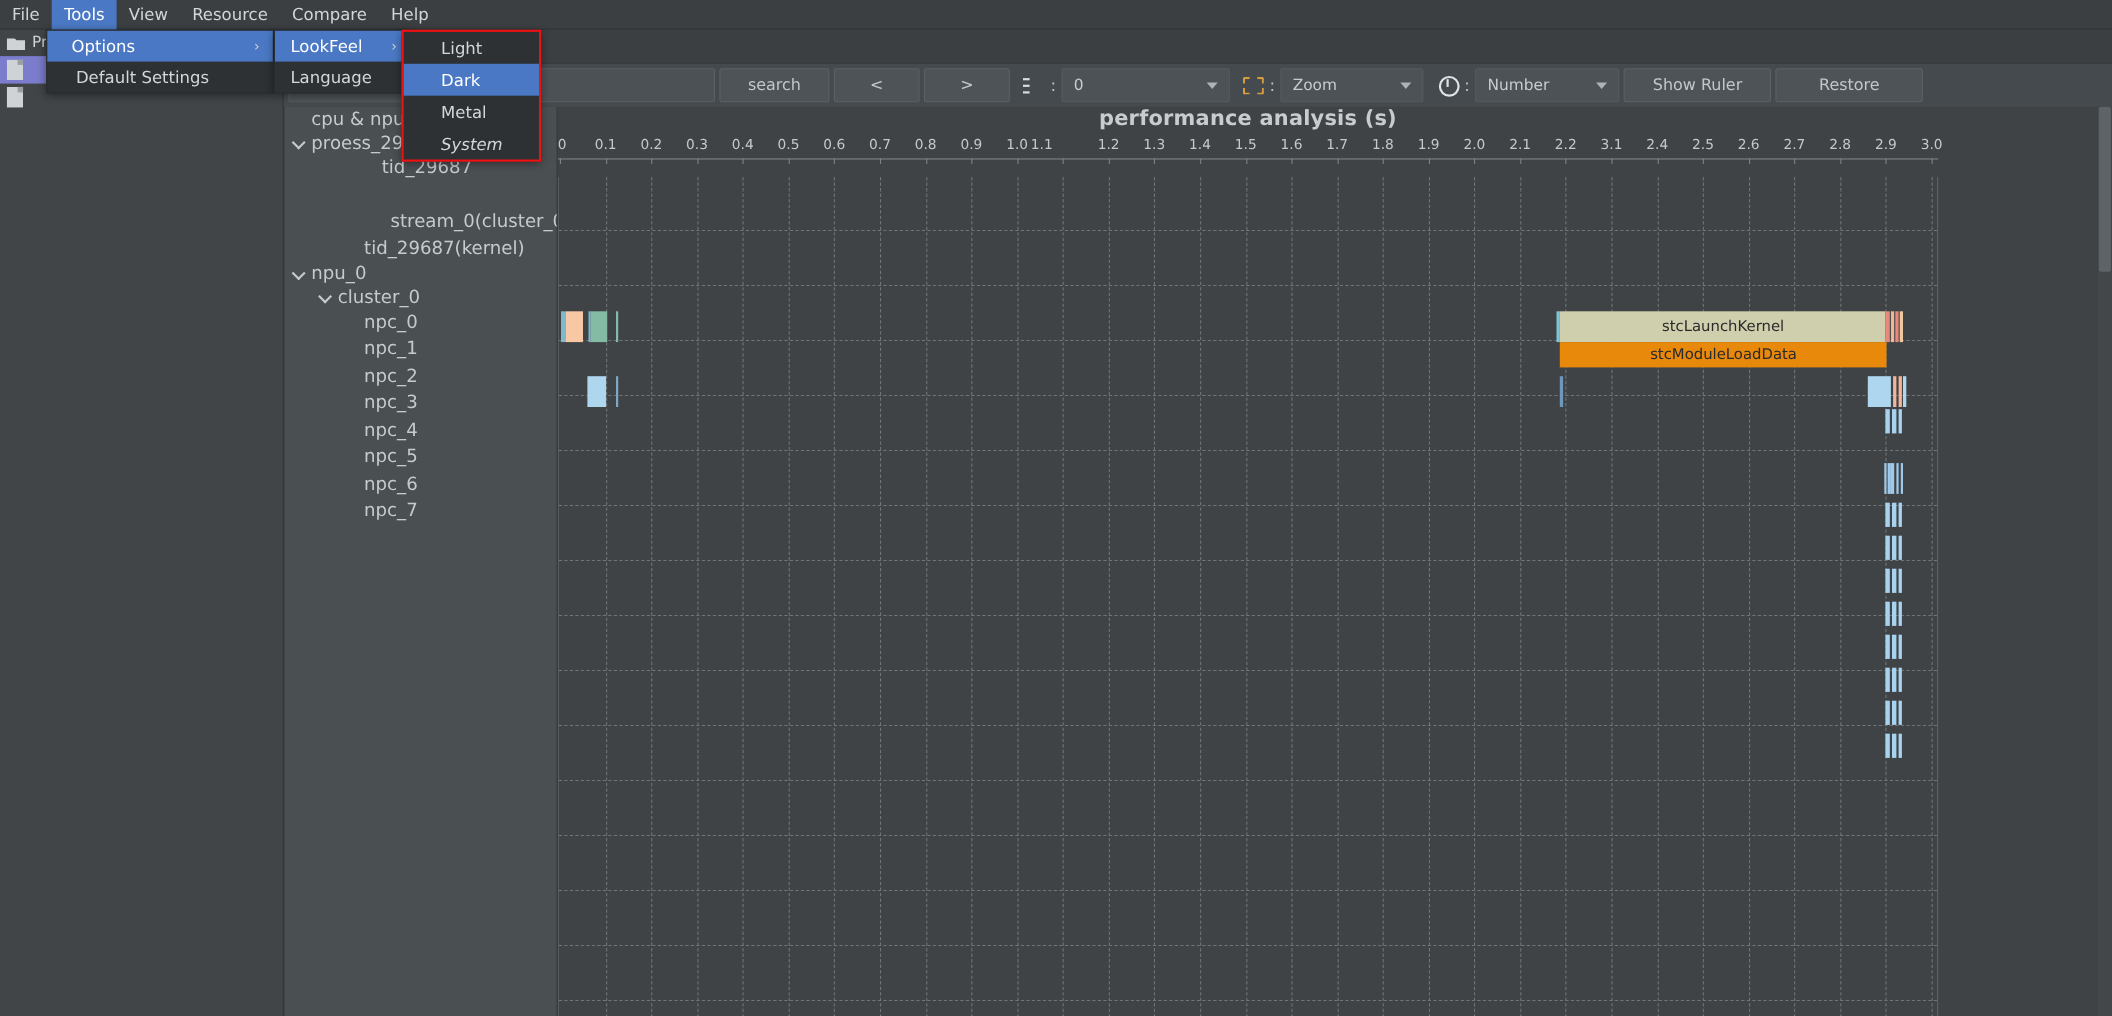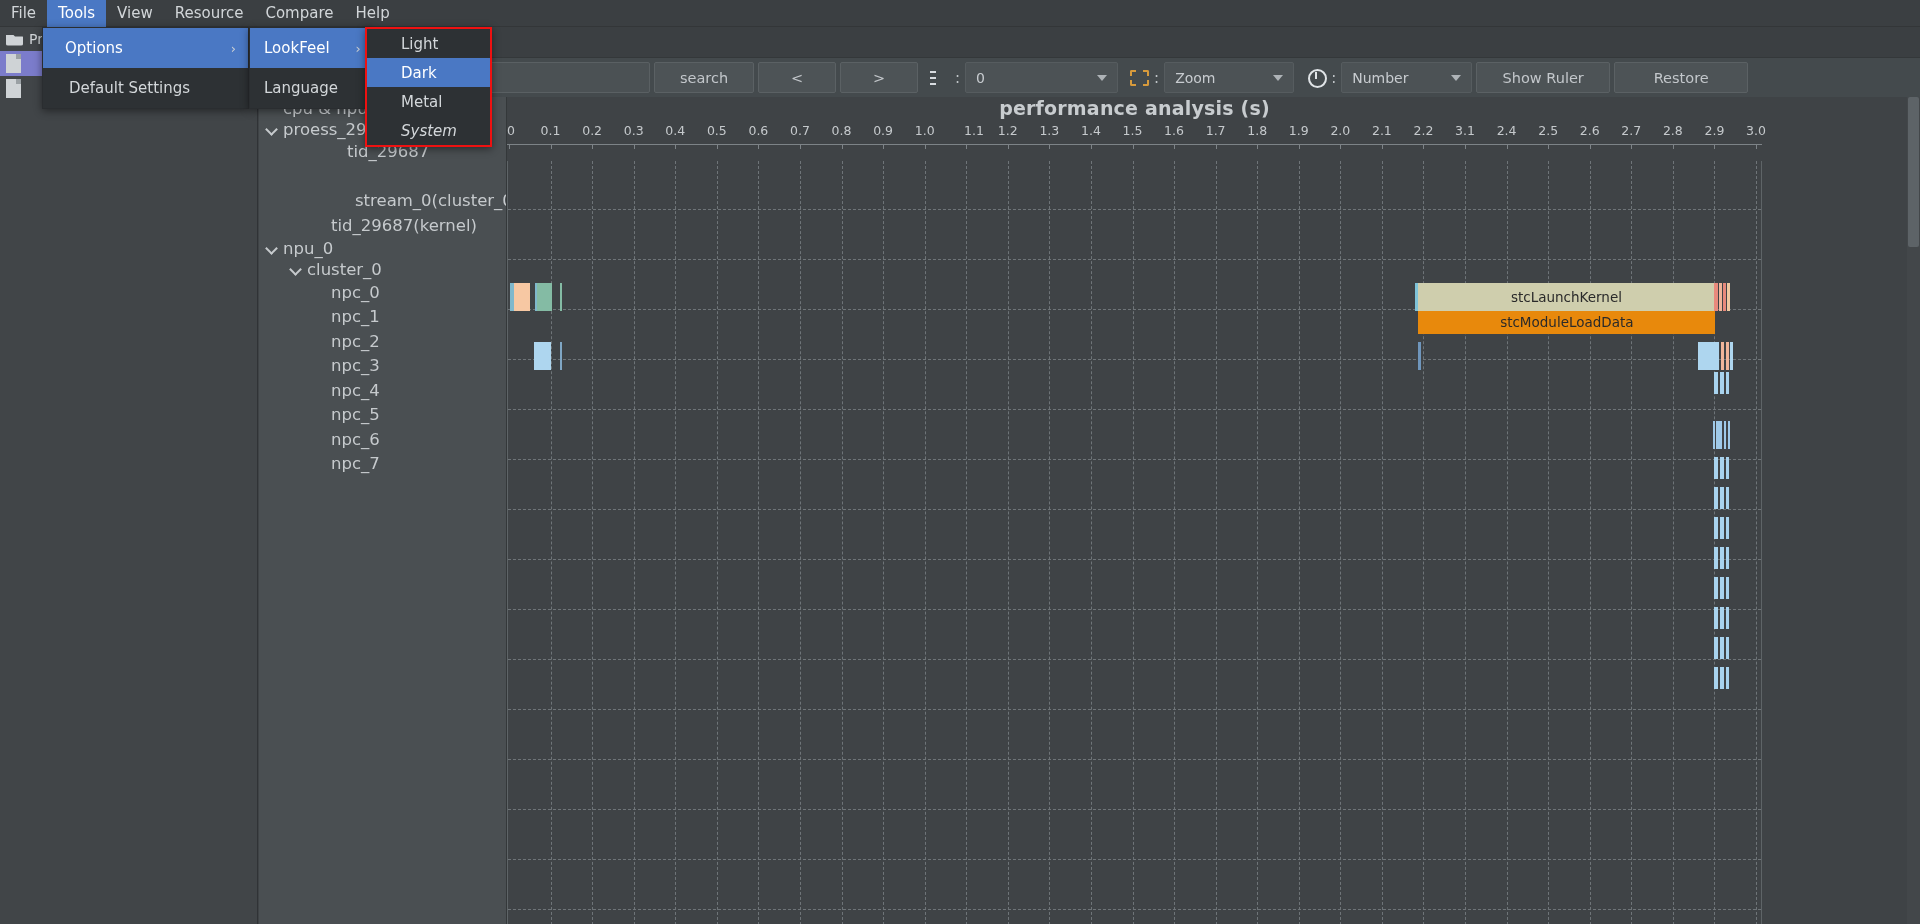--- a/index.html
+++ b/index.html
@@ -184,21 +184,21 @@
     background: #43474a; z-index: 7;
   }
   .vscroll .thumb { position: absolute; left: 1px; top: 0; width: 11px; height: 150px; background: #5d6367; border-radius: 2px; }
 
   
   .menu {
     position: absolute; background: #2d3134; border: 1px solid #2a2d30;
     z-index: 60; padding: 0; box-shadow: 0 2px 8px rgba(0,0,0,.45);
   }
   .menu .row {
-    display: flex; align-items: center; height: 40px; padding: 0 12px 0 22px;
+    display: flex; align-items: center; height: 28px; padding: 0 12px 0 22px;
     font-size: 15px; color: #d3d7da; white-space: nowrap; cursor: default;
     justify-content: space-between; gap: 26px;
   }
   .menu .row.hl { background: #4a78c4; color: #fff; }
   .menu .row .arr { font-size: 13px; color: #cdd1d4; }
   .menu.redborder { border: 2px solid #ee1111; }
   .menu .row.plain { padding-left: 26px; }
 </style>
 </head>
 <body>
@@ -363,21 +363,21 @@
         <div class="tl" style="left: 251.4px;">0.6</div>
         <div class="tk" style="left: 251.4px;"></div>
         <div class="tl" style="left: 292.967px;">0.7</div>
         <div class="tk" style="left: 292.967px;"></div>
         <div class="tl" style="left: 334.533px;">0.8</div>
         <div class="tk" style="left: 334.533px;"></div>
         <div class="tl" style="left: 376.1px;">0.9</div>
         <div class="tk" style="left: 376.1px;"></div>
         <div class="tl" style="left: 417.667px;">1.0</div>
         <div class="tk" style="left: 417.667px;"></div>
-        <div class="tl" style="left: 467px;">1.1</div>
+        <div class="tl" style="left: 440px;">1.1</div>
         <div class="tk" style="left: 459.233px;"></div>
         <div class="tl" style="left: 500.8px;">1.2</div>
         <div class="tk" style="left: 500.8px;"></div>
         <div class="tl" style="left: 542.367px;">1.3</div>
         <div class="tk" style="left: 542.367px;"></div>
         <div class="tl" style="left: 583.933px;">1.4</div>
         <div class="tk" style="left: 583.933px;"></div>
         <div class="tl" style="left: 625.5px;">1.5</div>
         <div class="tk" style="left: 625.5px;"></div>
         <div class="tl" style="left: 667.067px;">1.6</div>

